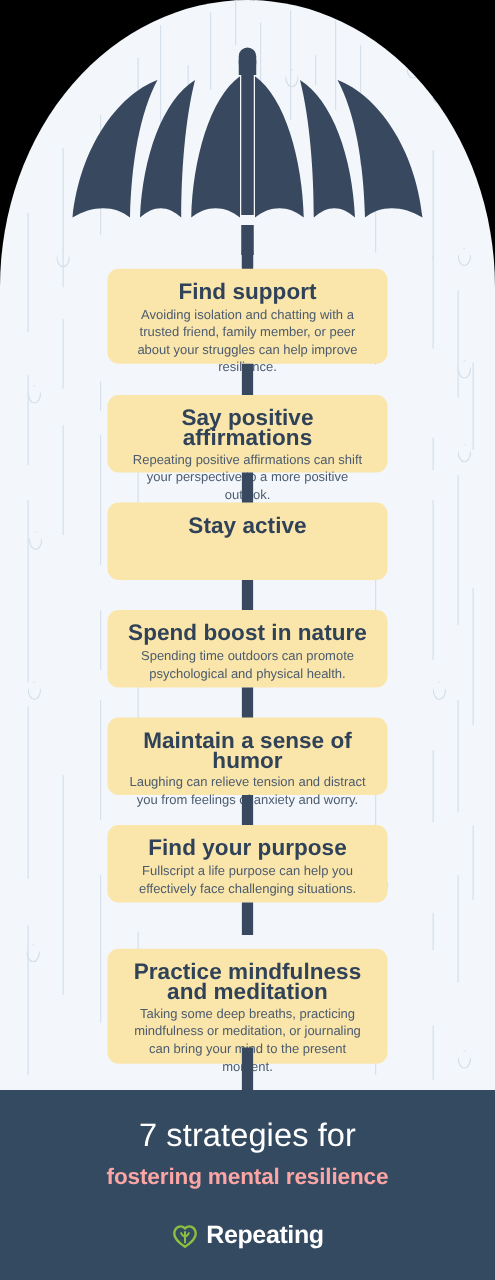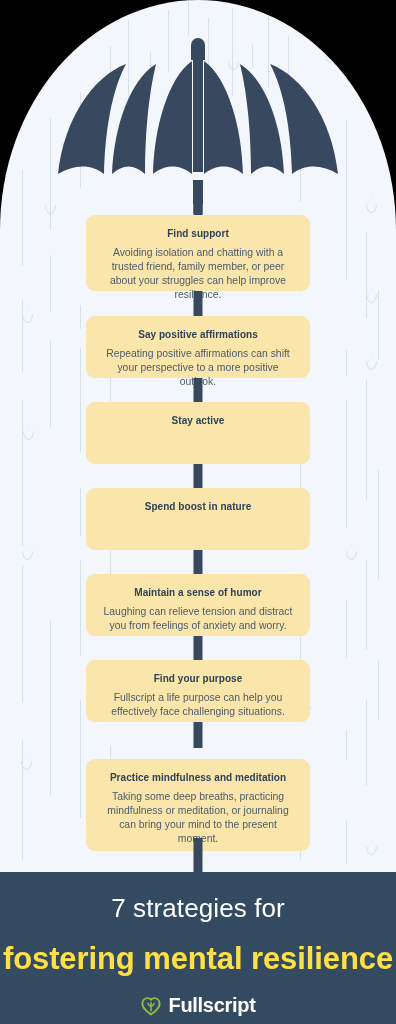--- a/index.html
+++ b/index.html
@@ -88,21 +88,21 @@
     left: 86px;
     width: 224px;
     background: #fae5ab;
     border-radius: 9px;
     box-sizing: border-box;
     padding: 11px 14px 13px 14px;
     text-align: center;
   }
   .card-title {
     color: #2f4258;
-    font-size: 10px;
+    font-size: 18px;
     font-weight: bold;
     line-height: 15.5px;
     letter-spacing: 0.05px;
     margin: 0 0 4px 0;
   }
   .card-body {
     color: #4c5c6e;
     font-size: 10.4px;
     line-height: 14.2px;
     margin: 0;
@@ -128,26 +128,25 @@
     padding-top: 20px;
   }
   .footer-line1 {
     color: #ffffff;
     font-size: 26px;
     font-weight: 300;
     line-height: 33px;
     letter-spacing: 0.1px;
   }
   .footer-line2 {
-    color: #fde047;
-    font-size: 31px;
+    color: #fca5a5;
+    font-size: 18px;
     font-weight: bold;
     line-height: 33px;
     letter-spacing: -0.1px;
-    margin-top: 17px;
   }
   .brand {
     margin-top: 19px;
     display: flex;
     align-items: center;
     justify-content: center;
     gap: 6px;
   }
   .brand-name {
     color: #ffffff;
@@ -279,20 +278,21 @@
     </div>
 
     <div class="connector" style="top:378px; height:26px;"></div>
     <div class="card" style="top:402px; height:62px;">
       <p class="card-title">Stay active</p>
     </div>
 
     <div class="connector" style="top:464px; height:26px;"></div>
     <div class="card" style="top:488px; height:62px;">
       <p class="card-title">Spend boost in nature</p>
+      <p class="card-body">Spending time outdoors can promote psychological and physical health.</p>
     </div>
 
     <div class="connector" style="top:550px; height:26px;"></div>
     <div class="card" style="top:574px; height:62px;">
       <p class="card-title">Maintain a sense of humor</p>
       <p class="card-body">Laughing can relieve tension and distract you from feelings of anxiety and worry.</p>
     </div>
 
     <div class="connector" style="top:636px; height:26px;"></div>
     <div class="card" style="top:660px; height:62px;">
@@ -310,17 +310,17 @@
   </div>
 
   <div class="footer">
     <div class="footer-line1">7 strategies for</div>
     <div class="footer-line2">fostering mental resilience</div>
     <div class="brand">
       <svg width="22" height="22" viewBox="0 0 24 24">
         <path d="M12 21.2 C6.2 17.4 2.6 13.9 2.6 9.6 C2.6 6 5.2 3.4 8.4 3.4 C10.1 3.4 11.3 4.2 12 5.2 C12.7 4.2 13.9 3.4 15.6 3.4 C18.8 3.4 21.4 6 21.4 9.6 C21.4 13.9 17.8 17.4 12 21.2 Z" fill="none" stroke="#8cbf3f" stroke-width="2.1" stroke-linejoin="round"></path>
         <path d="M12 17.4 C12 13.2 12 10.6 12 8.2 M12 12.6 C10.4 11.6 9.2 10.6 8.6 9.2 M12 12.6 C13.6 11.6 14.8 10.6 15.4 9.2" fill="none" stroke="#8cbf3f" stroke-width="1.7" stroke-linecap="round"></path>
       </svg>
-      <span class="brand-name">Fullscript</span>
+      <span class="brand-name">Repeating</span>
     </div>
   </div>
 
 </div>
 
 </body></html>

